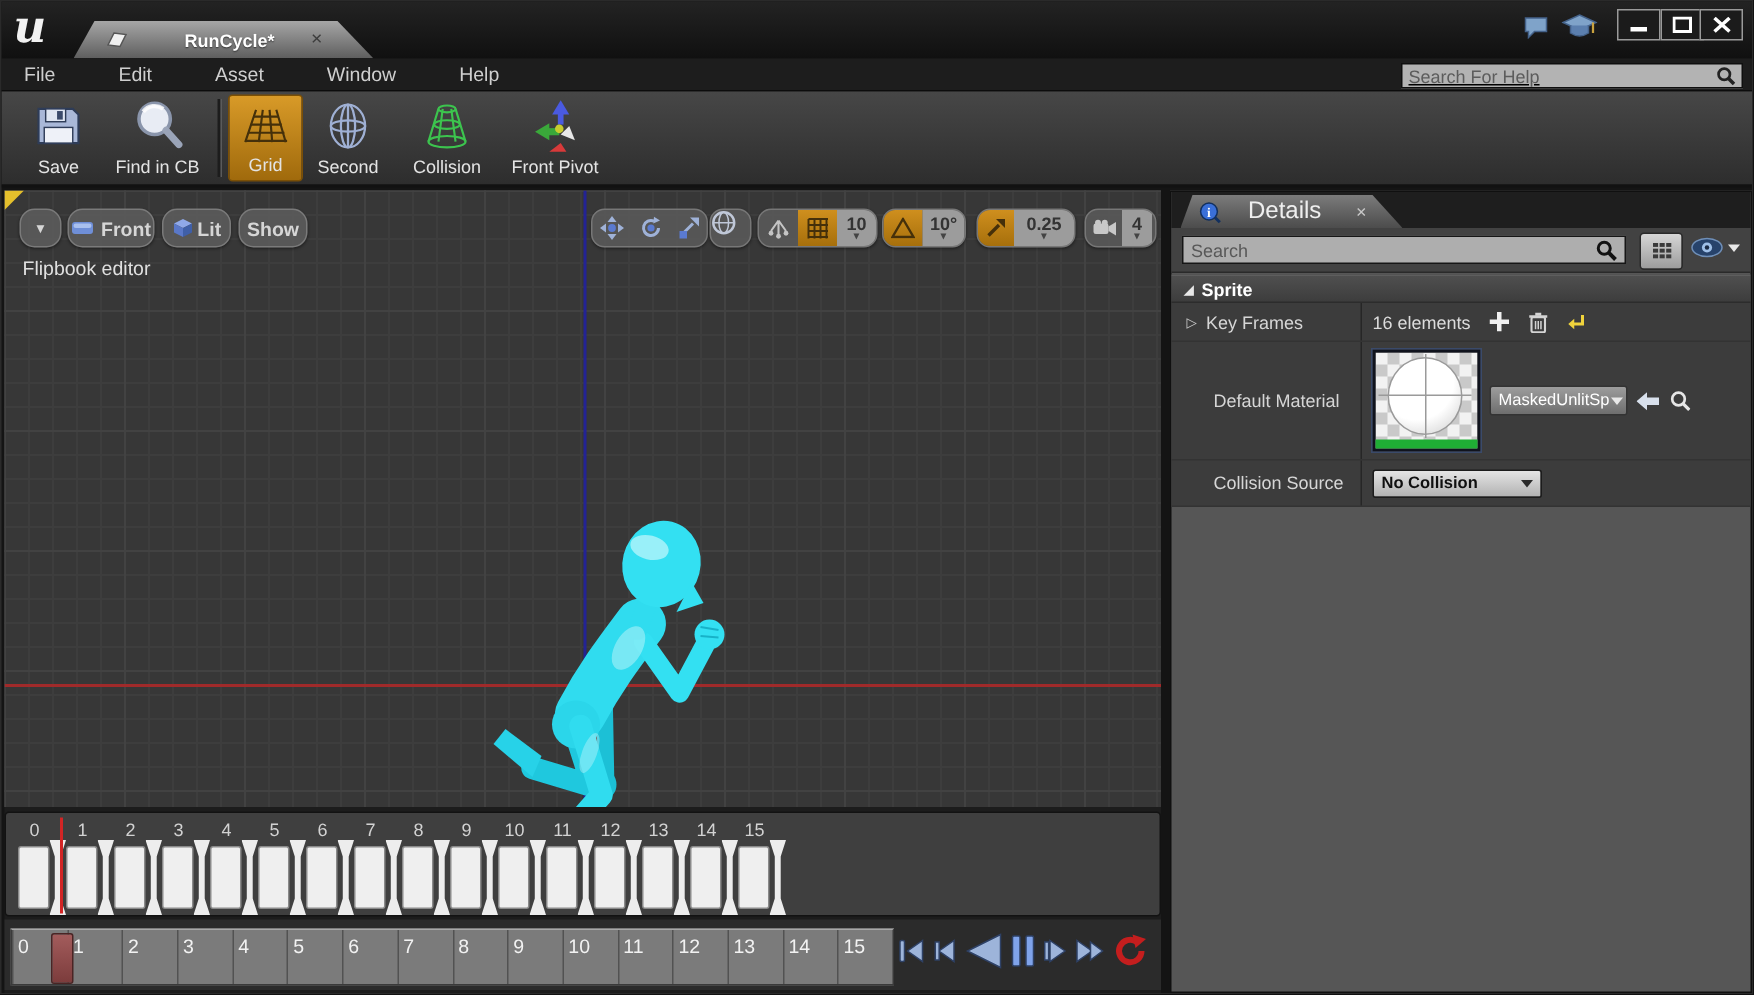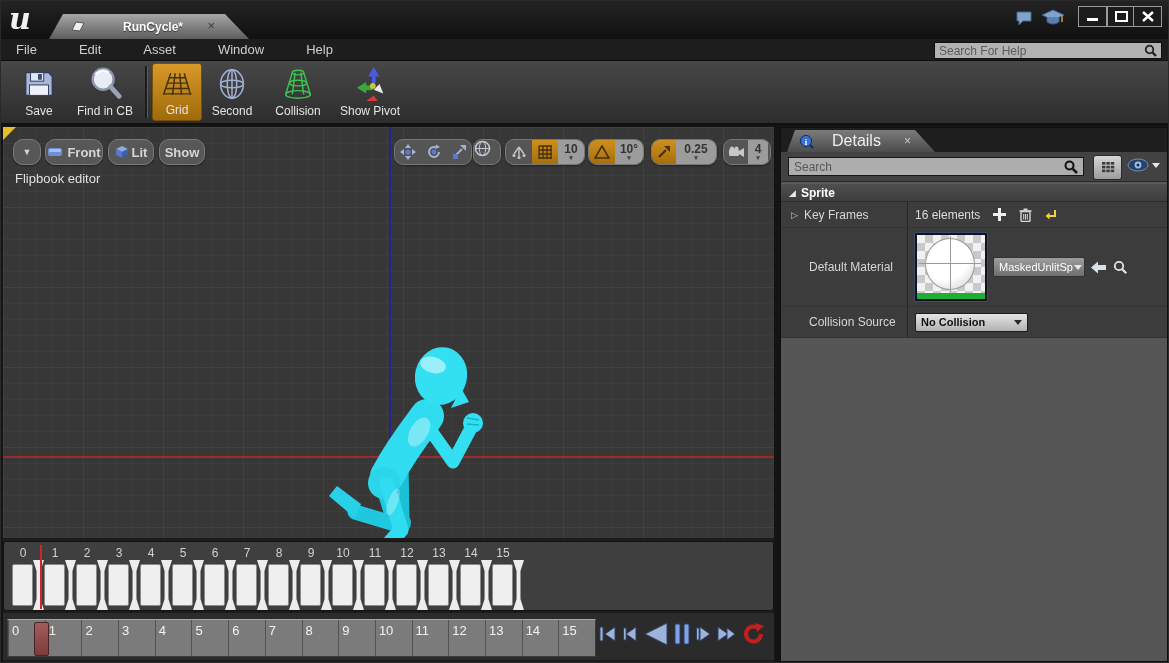--- a/index.html
+++ b/index.html
@@ -15,21 +15,21 @@
   .asset-tab .tab-label{color:#fff;font-size:12px;font-weight:bold;text-shadow:0 1px 1px #333;padding-left:32px;}
   .asset-tab .tab-close{position:absolute;right:34px;top:4px;color:#3c3c3c;font-size:13px;}
   .tab-sprite-ico{width:14px;height:13px;margin-right:6px;}
   .winbtn{top:5px;width:27px;height:19px;background:#1b1b1b;border:1px solid #9a9a9a;display:flex;align-items:center;justify-content:center;}
   .topico{top:9px;}
 
   
   .menubar{left:0;top:38px;width:1169px;height:22px;background:#1d1d1d;display:flex;align-items:center;border-bottom:1px solid #0c0c0c;box-sizing:border-box;gap:12px;}
   .menubar .mi{color:#cfcfcf;font-size:13px;padding:0 15px;}
   .helpsearch{right:6px;top:41px;width:228px;height:17px;background:#b3b3b3;border:1px solid #0f0f0f;
-      display:flex;align-items:center;padding:0 4px;box-sizing:border-box;}
+      display:flex;align-items:center;padding:0 4px;box-sizing:border-box;text-decoration:underline;}
   .helpsearch span{color:#5c5c5c;font-size:12px;flex:1;}
 
   
   .toolbar{left:0;top:60px;width:1169px;height:64px;background:linear-gradient(#474747,#2d2d2d);
       border-bottom:2px solid #111;box-sizing:border-box;display:flex;align-items:center;padding-left:8px;}
   .tbtn{width:60px;height:58px;display:flex;flex-direction:column;align-items:center;justify-content:flex-end;padding-bottom:3px;box-sizing:border-box;border-radius:3px;}
   .tbtn .lbl{color:#e3e3e3;font-size:12px;margin-top:1px;white-space:nowrap;}
   .tbtn.active{background:linear-gradient(#d89a28,#a06a0c);border:1px solid #7a4f06;width:50px;}
   .tbtn.wide{width:72px;}
   .tb-sep{width:2px;height:52px;background:linear-gradient(#1c1c1c,#1c1c1c);margin:0 4px;border-right:1px solid #5a5a5a;}
@@ -227,21 +227,21 @@
     <div class="tbtn wide">
       <svg width="40" height="38" viewBox="0 0 40 40">
         <polygon points="24,2 30,12 18,12" fill="#4a5ae0"></polygon>
           <rect x="22" y="11" width="4" height="8" fill="#4a5ae0"></rect>
         <polygon points="6,24 16,18 16,30" fill="#3aa83a"></polygon>
           <rect x="15" y="21.5" width="8" height="5" fill="#3aa83a"></rect>
         <polygon points="34,30 24,26 30,20" fill="#e8e8e8"></polygon>
           <polygon points="16,38 24,32 28,38" fill="#d83a3a"></polygon>
         <circle cx="23" cy="22" r="3" fill="#c8cc30"></circle>
       </svg>
-        <span class="lbl">Show Pivot</span>
+        <span class="lbl">Front Pivot</span>
     </div>
   </div>
 
   <div class="abs leftcol-bg"></div>
 
   <div class="abs viewport">
     <div class="abs vp-corner"></div>
 
     <div class="abs axis-x"></div>
     <div class="abs axis-z"></div>

